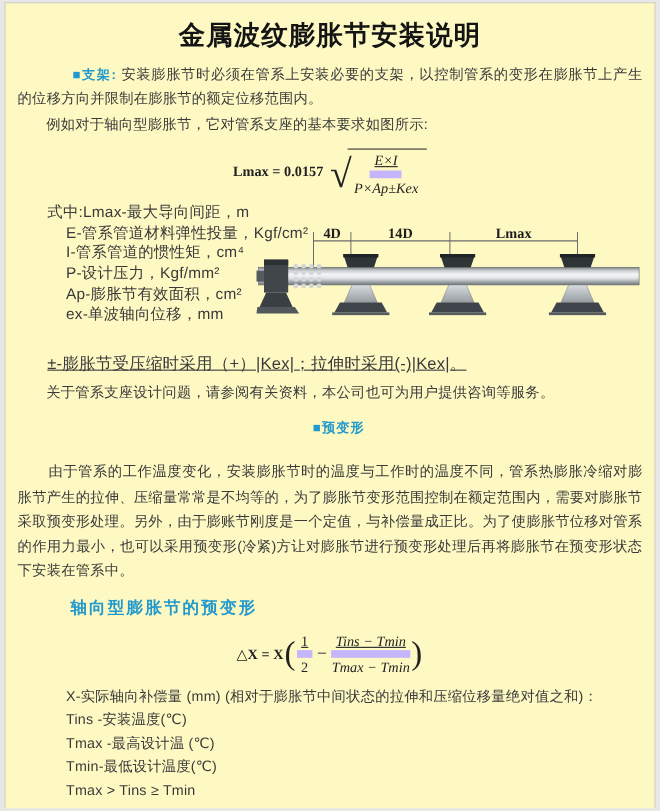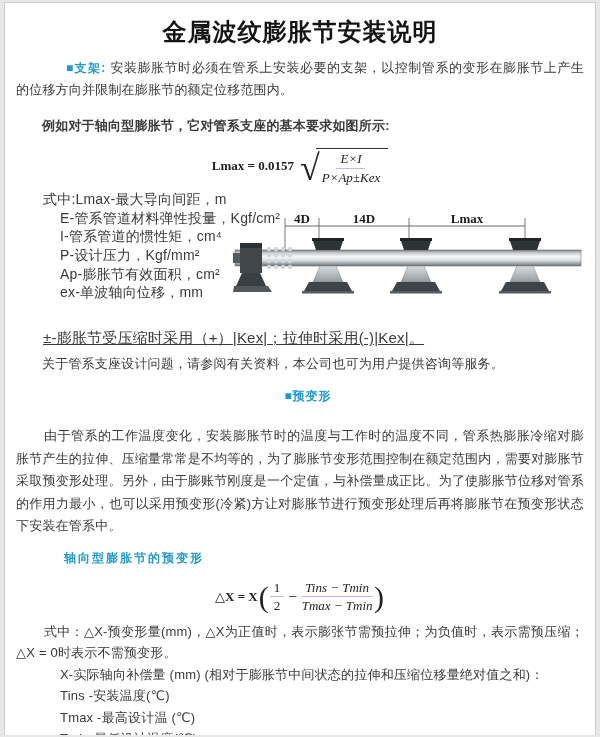--- a/index.html
+++ b/index.html
@@ -5,53 +5,53 @@
   html,body { margin:0; padding:0; }
   body {
     background:#e7e7e7;
     font-family:"Liberation Sans","DejaVu Sans",sans-serif;
     color:#3a3a3a;
     -webkit-font-smoothing:antialiased;
   }
   .page {
     width:592px; height:733px;
     margin:2px auto 0;
-    background:#ffffff;
+    background:#fef9c3;
     border:1px solid #cccccc;
     border-bottom:none;
     overflow:hidden;
     box-sizing:border-box;
     padding:0 11px;
   }
   .title {
     font-size:24px; font-weight:bold; color:#141414;
     text-align:center; letter-spacing:1px;
     margin:13px 0 9px;
   }
   p { margin:0; }
   .body-text { font-size:13px; line-height:22px; letter-spacing:0.2px; }
   .sec-label {
     font-size:12px; font-weight:bold; color:#2199cc;
     letter-spacing:1px;
   }
   .p-support { text-indent:50px; margin-top:6px; text-align:justify; }
-  .p-example { text-indent:26px; margin-top:14px;font-weight:bold; }
+  .p-example { text-indent:26px; margin-top:1px; }
 
   
   .formula { text-align:center; font-family:"Liberation Serif","DejaVu Serif",serif; color:#222; }
   .formula1 { margin:11px 0 5px; }
   .f-lhs { font-weight:bold; font-size:13px; }
   .sqrt { display:inline-flex; align-items:center; vertical-align:middle; margin-left:6px; }
   .radsym { font-size:36px; line-height:0.9; font-weight:400; margin-right:-4px; transform:translateY(2px); }
   .sqrt-inner { border-top:1.5px solid #333; padding:2px 8px 0 6px; }
   .frac {
     display:inline-flex; flex-direction:column; align-items:center;
     vertical-align:middle; font-size:13px; line-height:1.2;
   }
-  .frac .num { border-bottom:1px solid #c4b5fd; padding:0 4px 1px; }
+  .frac .num { border-bottom:7px solid #c4b5fd; padding:0 4px 1px;text-decoration:underline; }
   .frac .den { padding-top:1px; }
   .it { font-style:italic; }
   .bigparen { font-size:30px; font-weight:400; line-height:0.8; vertical-align:middle; margin:0 1px; }
   .formula2 { margin:13px 0 7px; }
   .f-op { margin:0 4px; vertical-align:middle; }
 
   
   .params-wrap { position:relative; margin-top:5px; min-height:130px; }
   ul.params {
     list-style:none; margin:0; padding:0 0 0 27px;
@@ -61,21 +61,21 @@
   ul.params li:first-child { padding-left:0; }
   .svg-diagram { position:absolute; top:20px; right:1px; }
 
   .p-pm { padding-left:27px; font-size:15px; margin-top:7px;text-decoration:underline; }
   .p-consult { text-indent:26px; margin-top:4px; }
 
   .sec2 { margin-top:13px; padding-left:16px;text-align:center; }
   .p-predeform { text-indent:28px; margin-top:20px; text-align:justify; line-height:22.5px; }
 
   .h-axial {
-    color:#2199cc; font-size:12px; font-weight:bold;
+    color:#2199cc; font-size:15px; font-weight:bold;
     padding-left:48px; margin-top:12px; letter-spacing:2px;
   }
   .note-first { text-indent:28px; text-align:justify; line-height:21.5px; }
   .note { padding-left:44px; line-height:21.5px; }
 </style>
 </head>
 <body>
 
 <div class="page">
 
@@ -200,20 +200,19 @@
   <div class="formula formula2">
     <span class="f-lhs">△X = X</span><span class="bigparen">(</span><span class="frac">
         <span class="num">1</span>
         <span class="den">2</span>
       </span><span class="f-op">−</span><span class="frac it">
         <span class="num">Tins − Tmin</span>
         <span class="den">Tmax − Tmin</span>
       </span><span class="bigparen">)</span>
   </div>
 
-  <p class="body-text note-first">式中：△X-预变形量(mm)，△X为正值时，表示膨张节需预拉伸；为负值时，表示需预压缩；△X = 0时表示不需预变形。</p>
   <p class="body-text note">X-实际轴向补偿量 (mm) (相对于膨胀节中间状态的拉伸和压缩位移量绝对值之和)：</p>
   <p class="body-text note">Tins -安装温度(℃)</p>
   <p class="body-text note">Tmax -最高设计温  (℃)</p>
   <p class="body-text note">Tmin-最低设计温度(℃)</p>
   <p class="body-text note">Tmax &gt; Tins ≥ Tmin</p>
 
 </div>
 
 </body></html>

